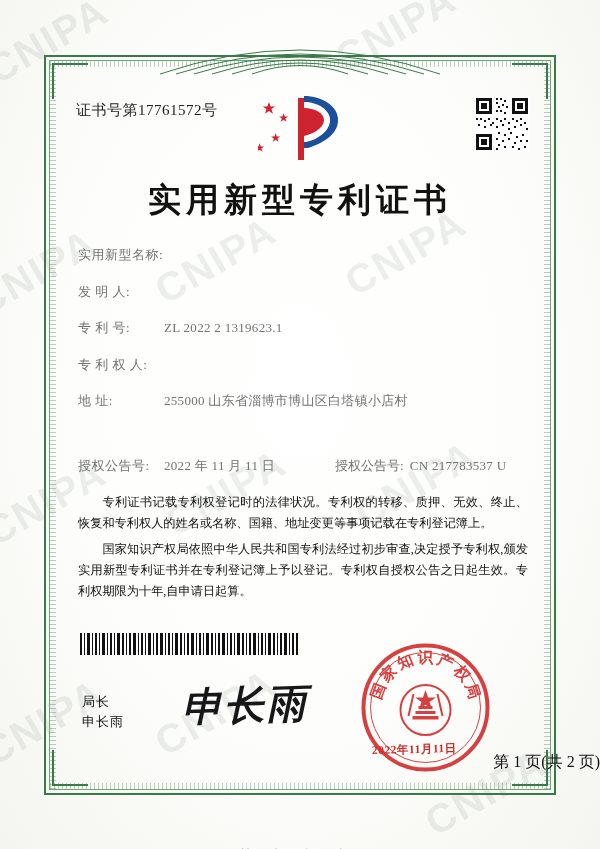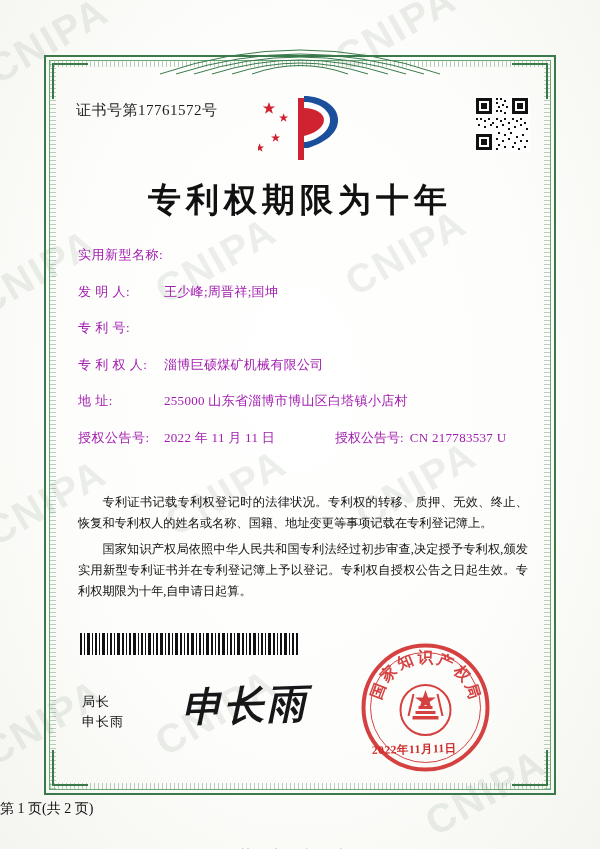--- a/index.html
+++ b/index.html
@@ -139,33 +139,34 @@
     position: absolute;
     left: 78px;
     top: 246px;
     width: 450px;
   }
   .row {
     display: flex;
     align-items: baseline;
     margin-bottom: 18.5px;
     font-size: 13px;
-    color: #a21caf;
+    color: #737373;
   }
   .row .lbl {
     width: 86px;
     flex: none;
     letter-spacing: 0.5px;
   }
   .row .val {
     flex: 1;
     letter-spacing: 0.3px;
   }
   .row.dual .val {
     flex: none;
+    margin-top: 28px;
   }
   .row.dual .lbl2 {
     margin-left: 60px;
     margin-right: 6px;
   }
 
   
   .body-text {
     position: absolute;
     left: 78px;
@@ -230,23 +231,23 @@
     letter-spacing: 0.5px;
     transform: rotate(-1.5deg);
     font-weight: 700;
   }
 
   
   .page-no {
     position: absolute;
     left: 0;
     right: 0;
-    top: 800px;
-    text-align: left;
-    font-size: 14px;
+    top: 752px;
+    text-align: right;
+    font-size: 16px;
     color: #111;
   }
   .footer-note {
     position: absolute;
     left: 0;
     right: 0;
     top: 847px;
     text-align: center;
     font-size: 15px;
     color: #111;
@@ -368,36 +369,35 @@
           <rect x="24" y="48" width="2" height="2"></rect>
         <rect x="30" y="50" width="2" height="2"></rect>
           <rect x="38" y="50" width="2" height="2"></rect>
           <rect x="44" y="52" width="2" height="2"></rect>
         <rect x="50" y="50" width="2" height="2"></rect>
           <rect x="22" y="52" width="2" height="2"></rect>
       </g>
     </svg>
   </div>
 
-  <div class="title">专利权期限为十年</div>
+  <div class="title">实用新型专利证书</div>
 
   <div class="fields">
     <div class="row">
       <div class="lbl">实用新型名称:</div>
     </div>
     <div class="row">
       <div class="lbl">发 明 人:</div>
-      <div class="val">王少峰;周晋祥;国坤</div>
     </div>
     <div class="row">
       <div class="lbl">专 利 号:</div>
+      <div class="val">ZL 2022 2 1319623.1</div>
     </div>
     <div class="row">
       <div class="lbl">专 利 权 人:</div>
-      <div class="val">淄博巨硕煤矿机械有限公司</div>
     </div>
     <div class="row">
       <div class="lbl">地    址:</div>
       <div class="val">255000 山东省淄博市博山区白塔镇小店村</div>
     </div>
     <div class="row dual">
       <div class="lbl">授权公告号:</div>
       <div class="val">2022 年 11 月 11 日</div>
       <div class="lbl2">授权公告号:</div>
       <div class="val">CN 217783537 U</div>

